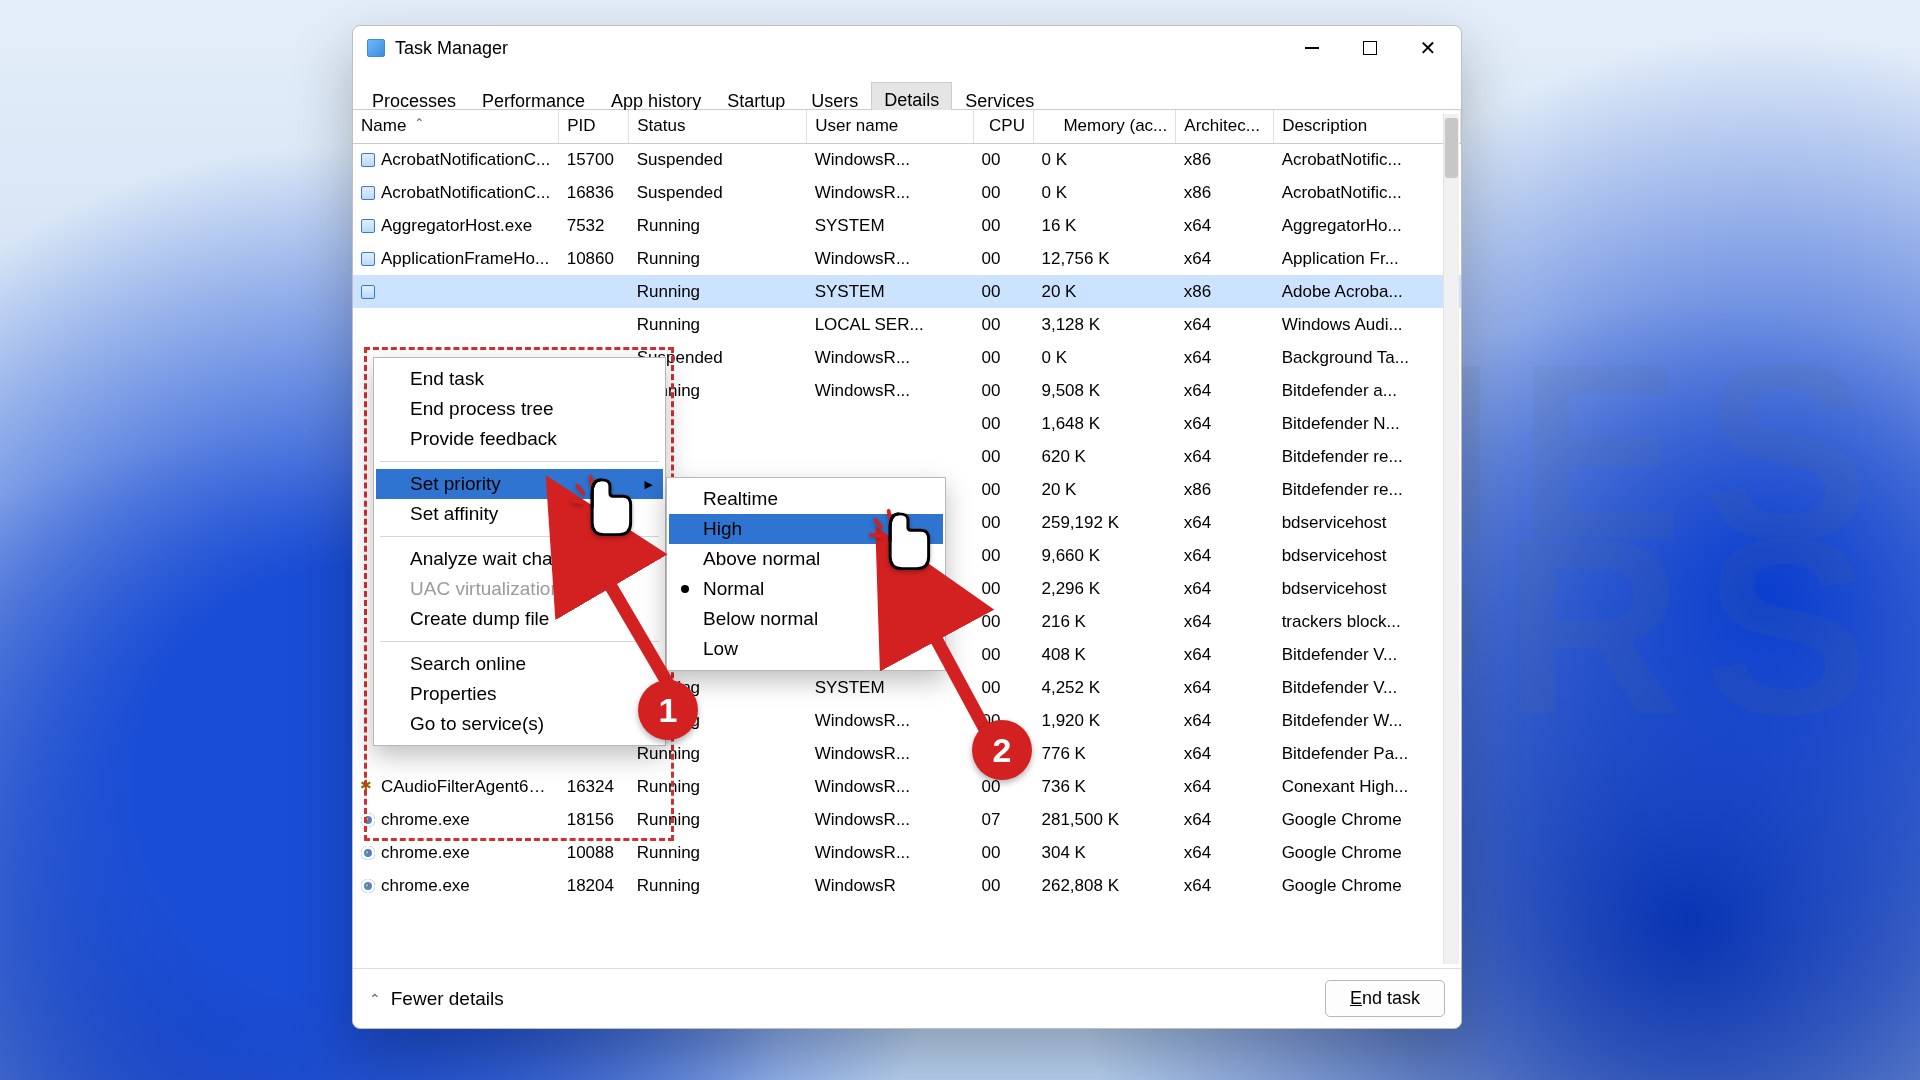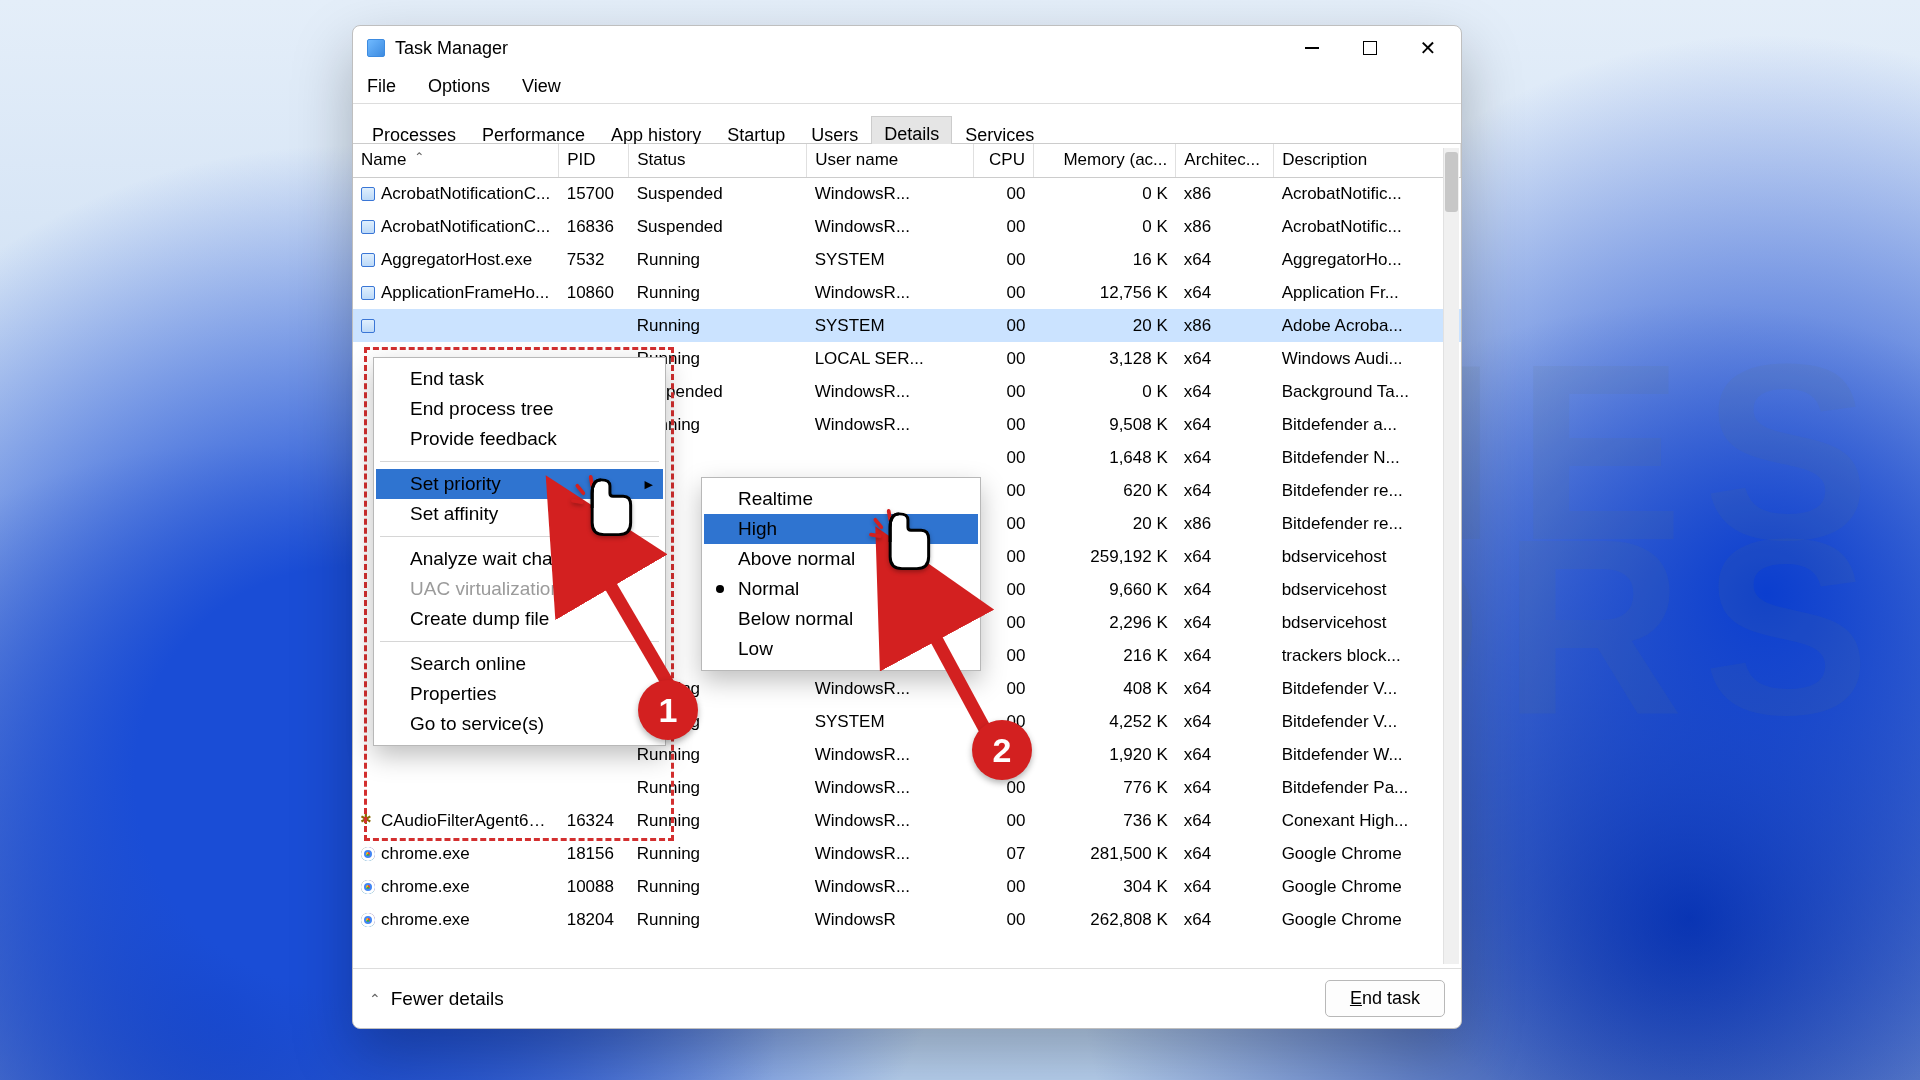--- a/index.html
+++ b/index.html
@@ -51,21 +51,21 @@
     .tab.active { background:#e5e5e5; border-color:#ccc; border-bottom:1px solid #fff; }
 
     .grid-wrap { flex:1; position:relative; overflow:hidden; }
     .grid-scroll-track { position:absolute; right:2px; top:4px; bottom:4px; width:16px; background:#f0f0f0; border-left:1px solid #e1e1e1; }
     .grid-scroll-thumb { position:absolute; left:1px; right:1px; top:4px; height:60px; background:#c7c7c7; border-radius:3px; }
 
     table { border-collapse:collapse; width:100%; table-layout:fixed; font-size:17px; color:#000; }
     th, td { padding:3px 8px; text-align:left; white-space:nowrap; overflow:hidden; text-overflow:ellipsis; height:33px; }
     th { border-bottom:1px solid #ccc; border-right:1px solid #e0e0e0; font-weight:400; position:sticky; top:0; background:#fff; }
     th.sort::after { content:"⌃"; font-size:12px; margin-left:8px; color:#666; vertical-align:top; }
-    td.r { text-align:right;margin-top:25px; }
+    td.r { text-align:left;margin-top:25px; }
     tr.sel td { background:#cbe3ff; }
     .proc-ico { display:inline-block; width:14px; height:14px; margin-right:6px; vertical-align:-2px; border:1.5px solid #3a76d6; border-radius:2px; background:linear-gradient(#dfeffd,#bcd9f8); }
     .proc-ico.gear { border:none; background:none; position:relative; }
     .proc-ico.gear::before { content:"✱"; color:#8a6a00; font-size:14px; position:absolute; left:-1px; top:-3px; }
     .proc-ico.chrome { border:none; border-radius:50%;
       background:conic-gradient(#ea4335 0 120deg,#34a853 120deg 240deg,#fbbc05 240deg 360deg);
       box-shadow:inset 0 0 0 3px #fff, inset 0 0 0 5px #4285f4; }
 
     .footer { height:60px; border-top:1px solid #ddd; display:flex; align-items:center; padding:0 16px; }
     .fewer { display:flex; align-items:center; gap:10px; font-size:19px; color:#000; }
@@ -112,25 +112,20 @@
         </div>
       <div class="win-btn">
           <span class="box"></span>
         </div>
       <div class="win-btn close">
           <span class="x">✕</span>
         </div>
     </div>
   </div>
 
-  <div class="menubar">
-    <span>File</span>
-    <span>Options</span>
-    <span>View</span>
-  </div>
 
   <div class="tabs" id="tabs">
       <span class="tab">Processes</span>
       <span class="tab">Performance</span>
       <span class="tab">App history</span>
       <span class="tab">Startup</span>
       <span class="tab">Users</span>
       <span class="tab active">Details</span>
       <span class="tab">Services</span>
     </div>
@@ -416,21 +411,21 @@
     <div class="sep"></div>
     <div class="item">Analyze wait chain</div>
     <div class="item dis">UAC virtualization</div>
     <div class="item">Create dump file</div>
     <div class="sep"></div>
     <div class="item">Search online</div>
     <div class="item">Properties</div>
     <div class="item">Go to service(s)</div>
   </div>
 
-<div class="ctx" id="ctx-sub" style="left:701px; top:477px; width:280px;">
+<div class="ctx" id="ctx-sub" style="left:666px; top:477px; width:280px;">
     <div class="item">Realtime</div>
     <div class="item sel">High</div>
     <div class="item">Above normal</div>
     <div class="item"><span class="bullet"></span>Normal</div>
     <div class="item">Below normal</div>
     <div class="item">Low</div>
   </div>
 
 <div class="badge" style="left:638px; top:680px;">1</div>
 <div class="badge" style="left:972px; top:720px;">2</div>

